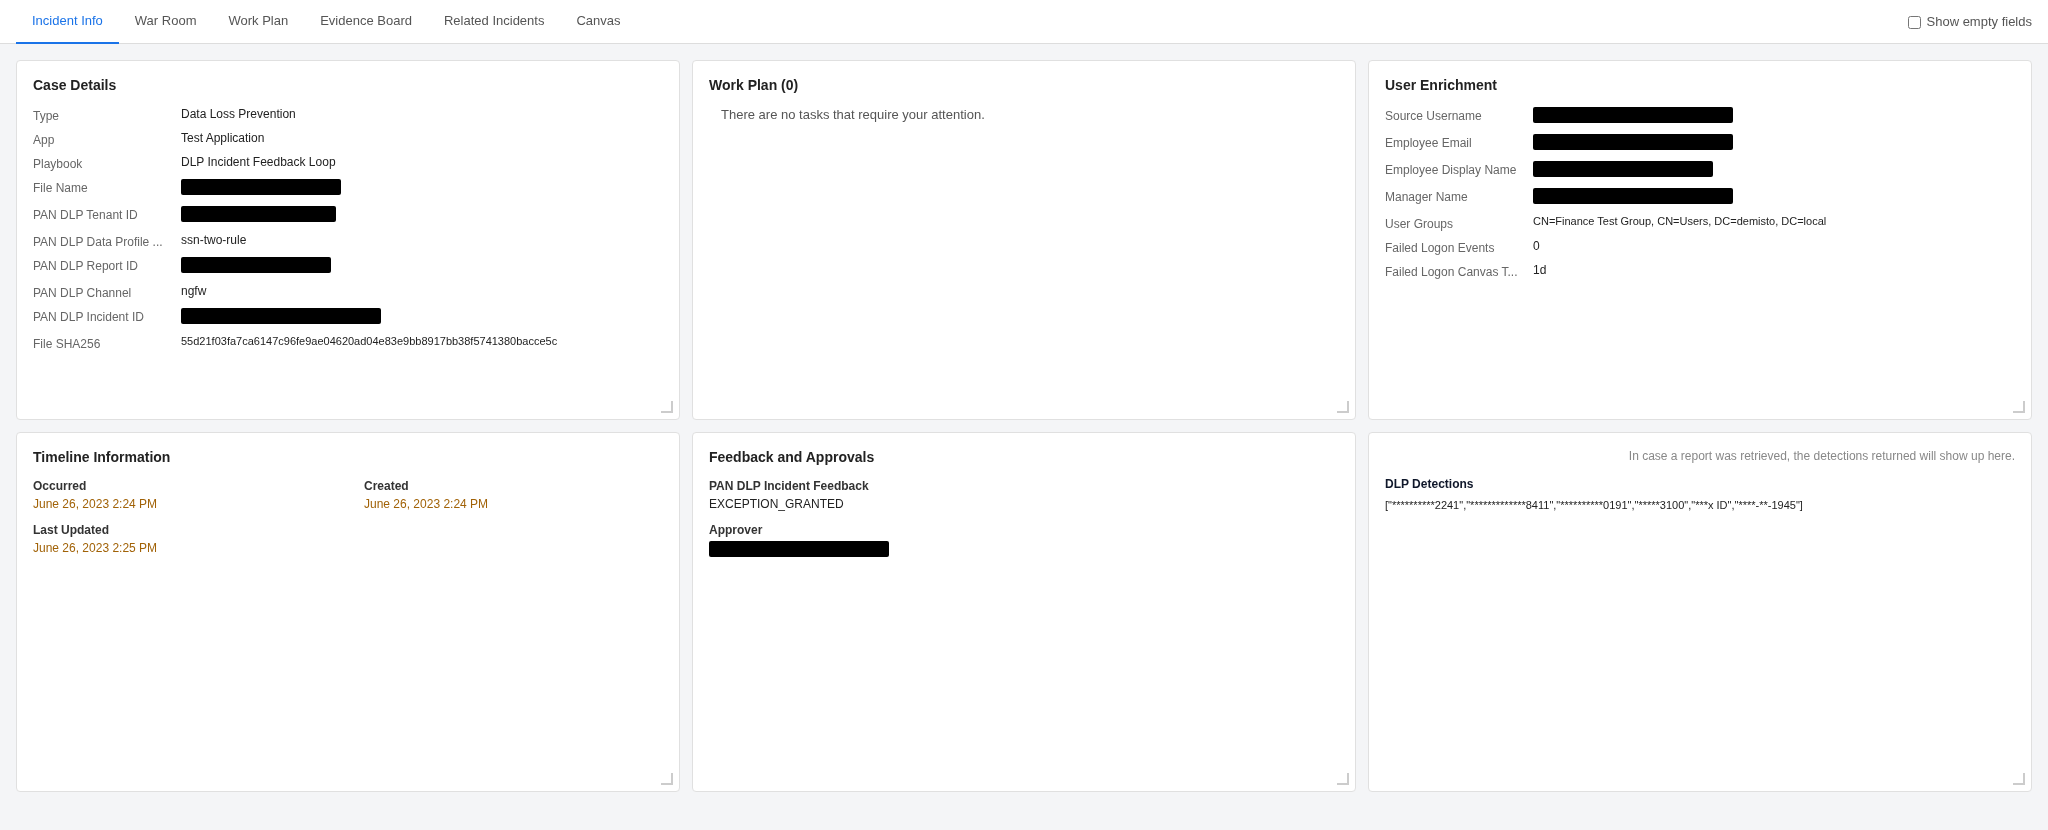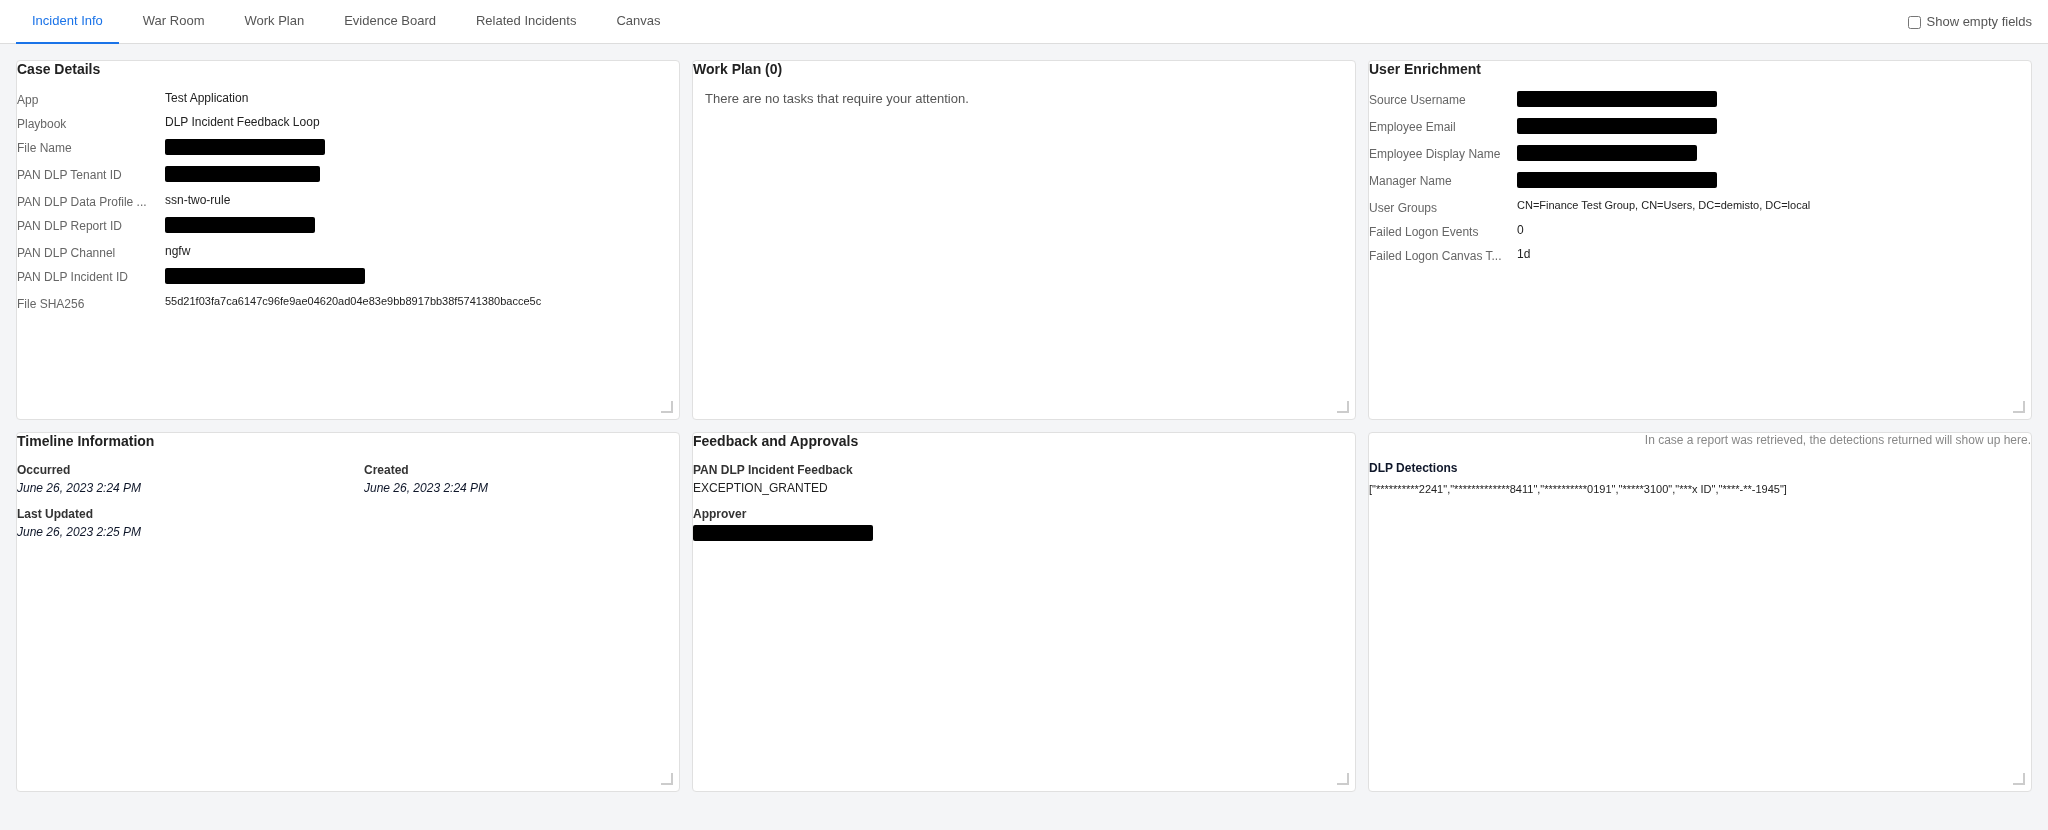--- a/index.html
+++ b/index.html
@@ -6,21 +6,21 @@
     body { font-family: -apple-system, BlinkMacSystemFont, 'Segoe UI', Arial, sans-serif; font-size: 13px; background: #f4f5f7; color: #333; }
 
     
     .top-nav {
       display: flex; align-items: center;
       background: #fff;
       border-bottom: 1px solid #ddd;
       padding: 0 16px;
       height: 44px;
     }
-    .nav-tabs { display: flex; align-items: flex-end; gap: 8px; flex: 1; }
+    .nav-tabs { display: flex; align-items: flex-end; gap: 0; flex: 1; }
     .nav-tab {
       padding: 0 16px;
       height: 44px;
       display: flex; align-items: center;
       cursor: pointer;
       font-size: 13px;
       color: #555;
       border-bottom: 2px solid transparent;
       white-space: nowrap;
     }
@@ -44,20 +44,21 @@
       grid-template-columns: 1fr 1fr 1fr;
       grid-template-rows: auto auto;
       gap: 12px;
     }
 
     
     .card {
       background: #fff;
       border: 1px solid #e0e0e0;
       border-radius: 4px;
+      padding: 16px;
       position: relative;
       min-height: 360px;
     }
     .card-title {
       font-size: 14px;
       font-weight: 600;
       color: #222;
       margin-bottom: 14px;
     }
 
@@ -113,23 +114,22 @@
       margin-top: 12px;
     }
     .timeline-item-label {
       font-size: 12px;
       font-weight: 600;
       color: #333;
       margin-bottom: 4px;
     }
     .timeline-item-value {
       font-size: 12px;
-      color: #0f172a;
+      color: #a16207;
       margin-bottom: 12px;
-      font-style: italic;
     }
 
     
     .feedback-section-label {
       font-size: 12px;
       font-weight: 600;
       color: #333;
       margin-bottom: 4px;
     }
     .feedback-value {
@@ -190,20 +190,24 @@
     <input type="checkbox" style="">
     <span>Show empty fields</span>
   </label>
 </nav>
 
 <div class="main-content">
 
   <div class="card">
     <div class="card-title">Case Details</div>
 
+    <div class="field-row">
+      <span class="field-label">Type</span>
+      <span class="field-value">Data Loss Prevention</span>
+    </div>
     <div class="field-row">
       <span class="field-label">App</span>
       <span class="field-value">Test Application</span>
     </div>
     <div class="field-row">
       <span class="field-label">Playbook</span>
       <span class="field-value">DLP Incident Feedback Loop</span>
     </div>
     <div class="field-row">
       <span class="field-label">File Name</span>

